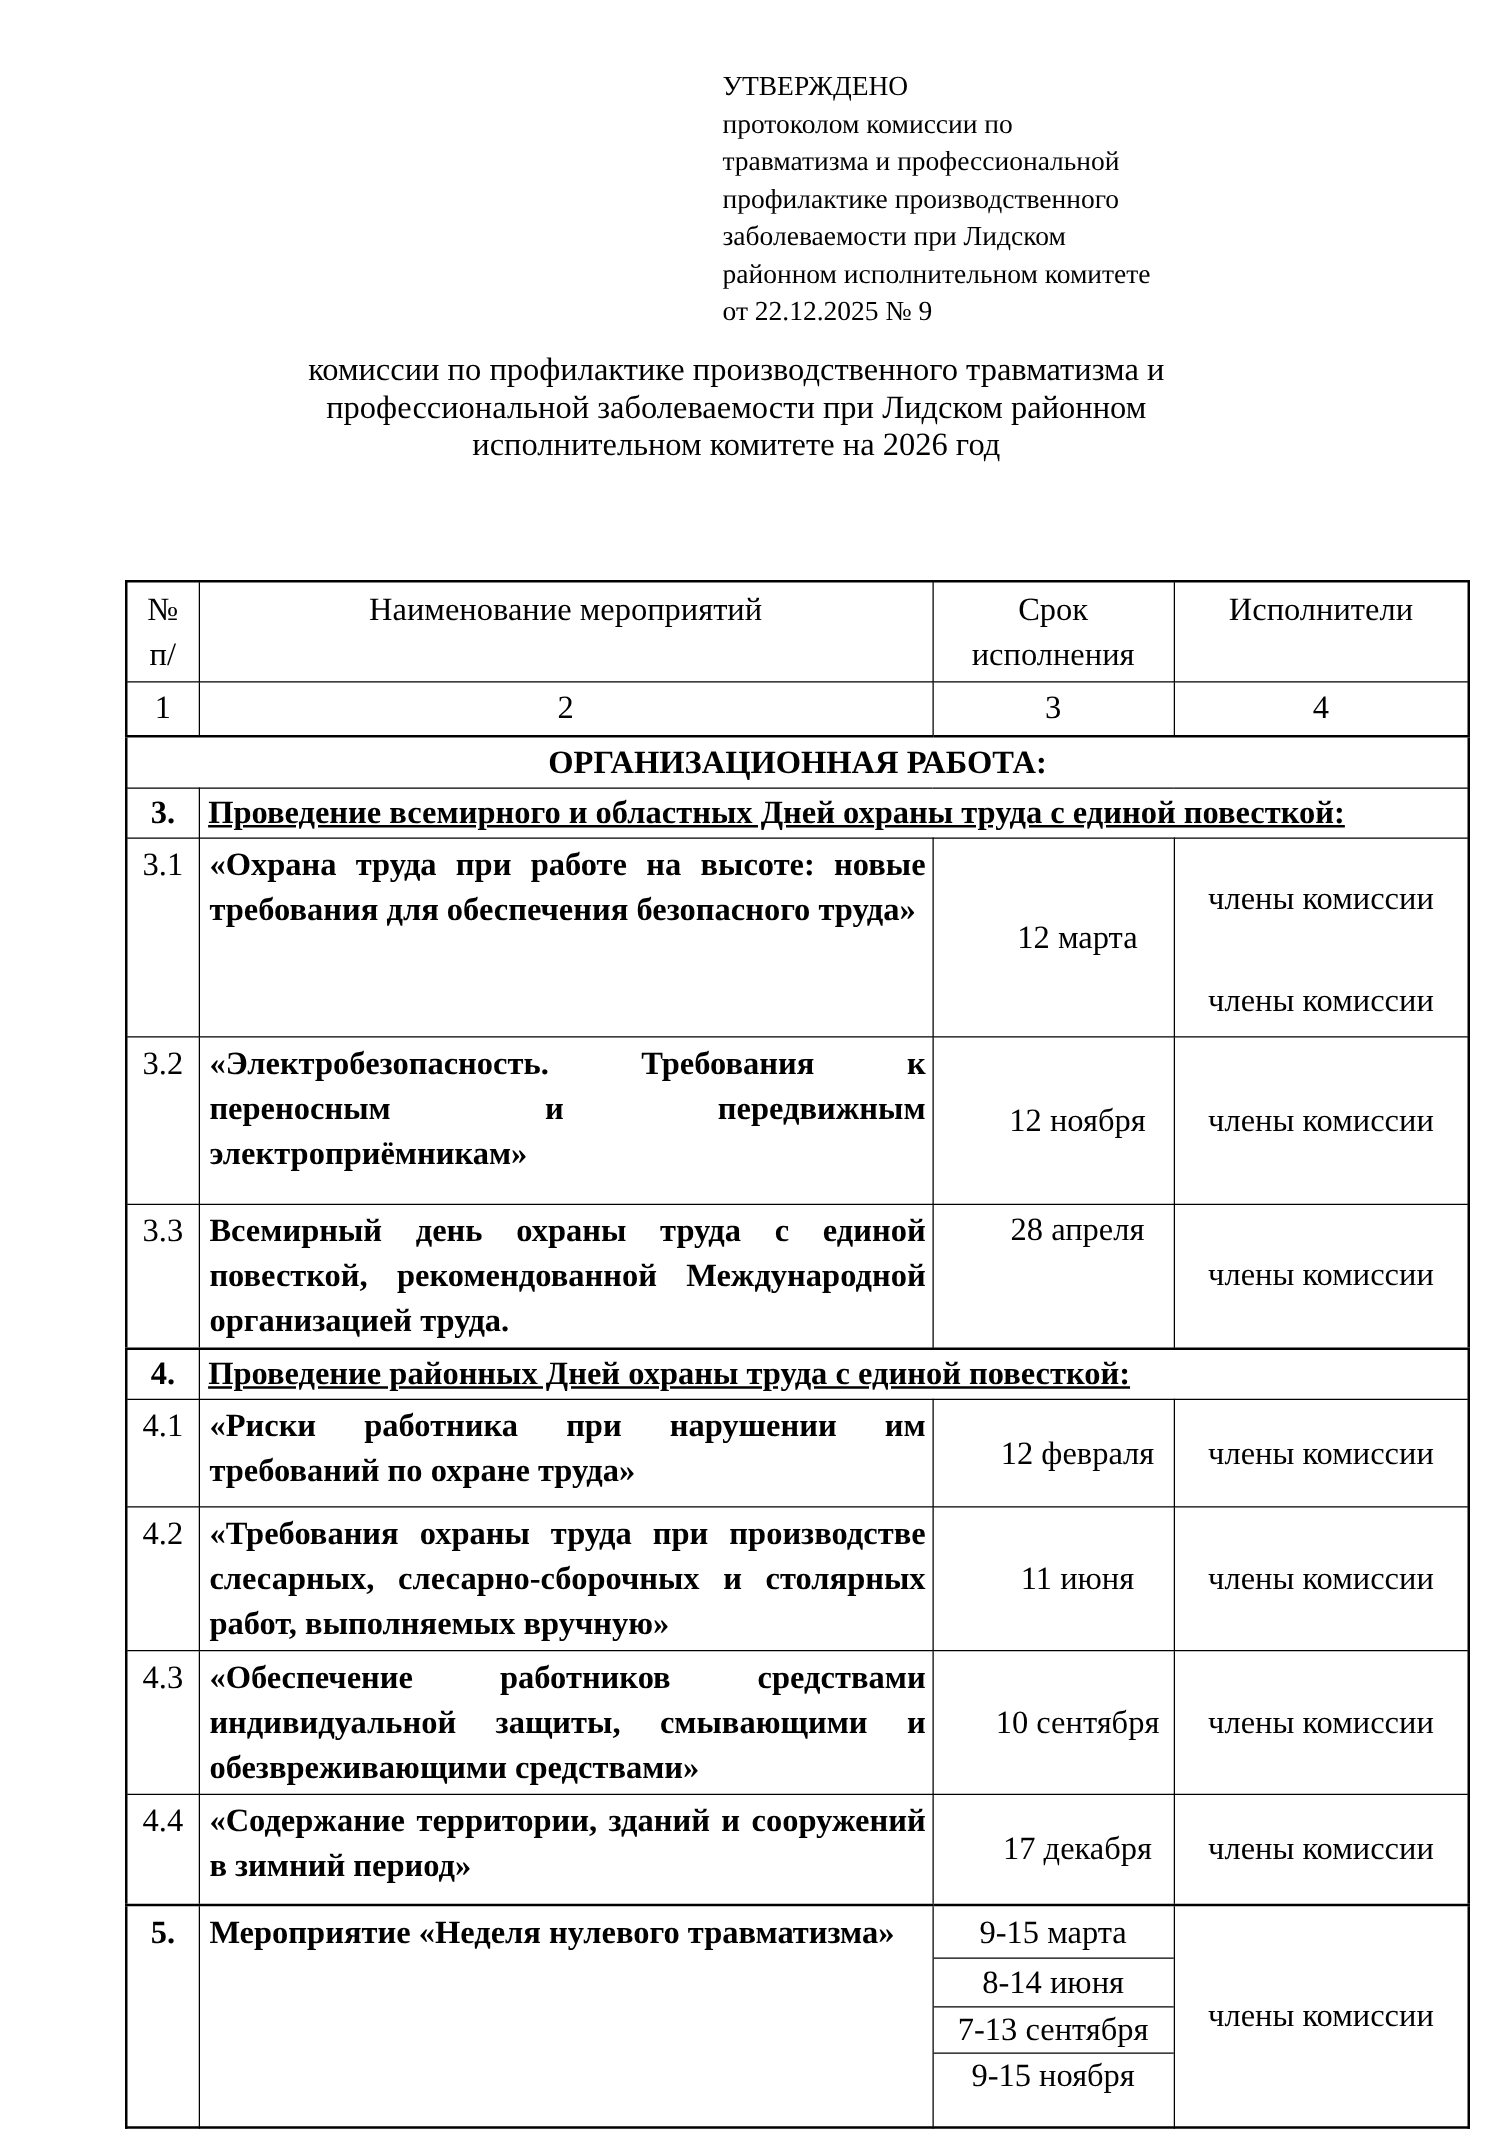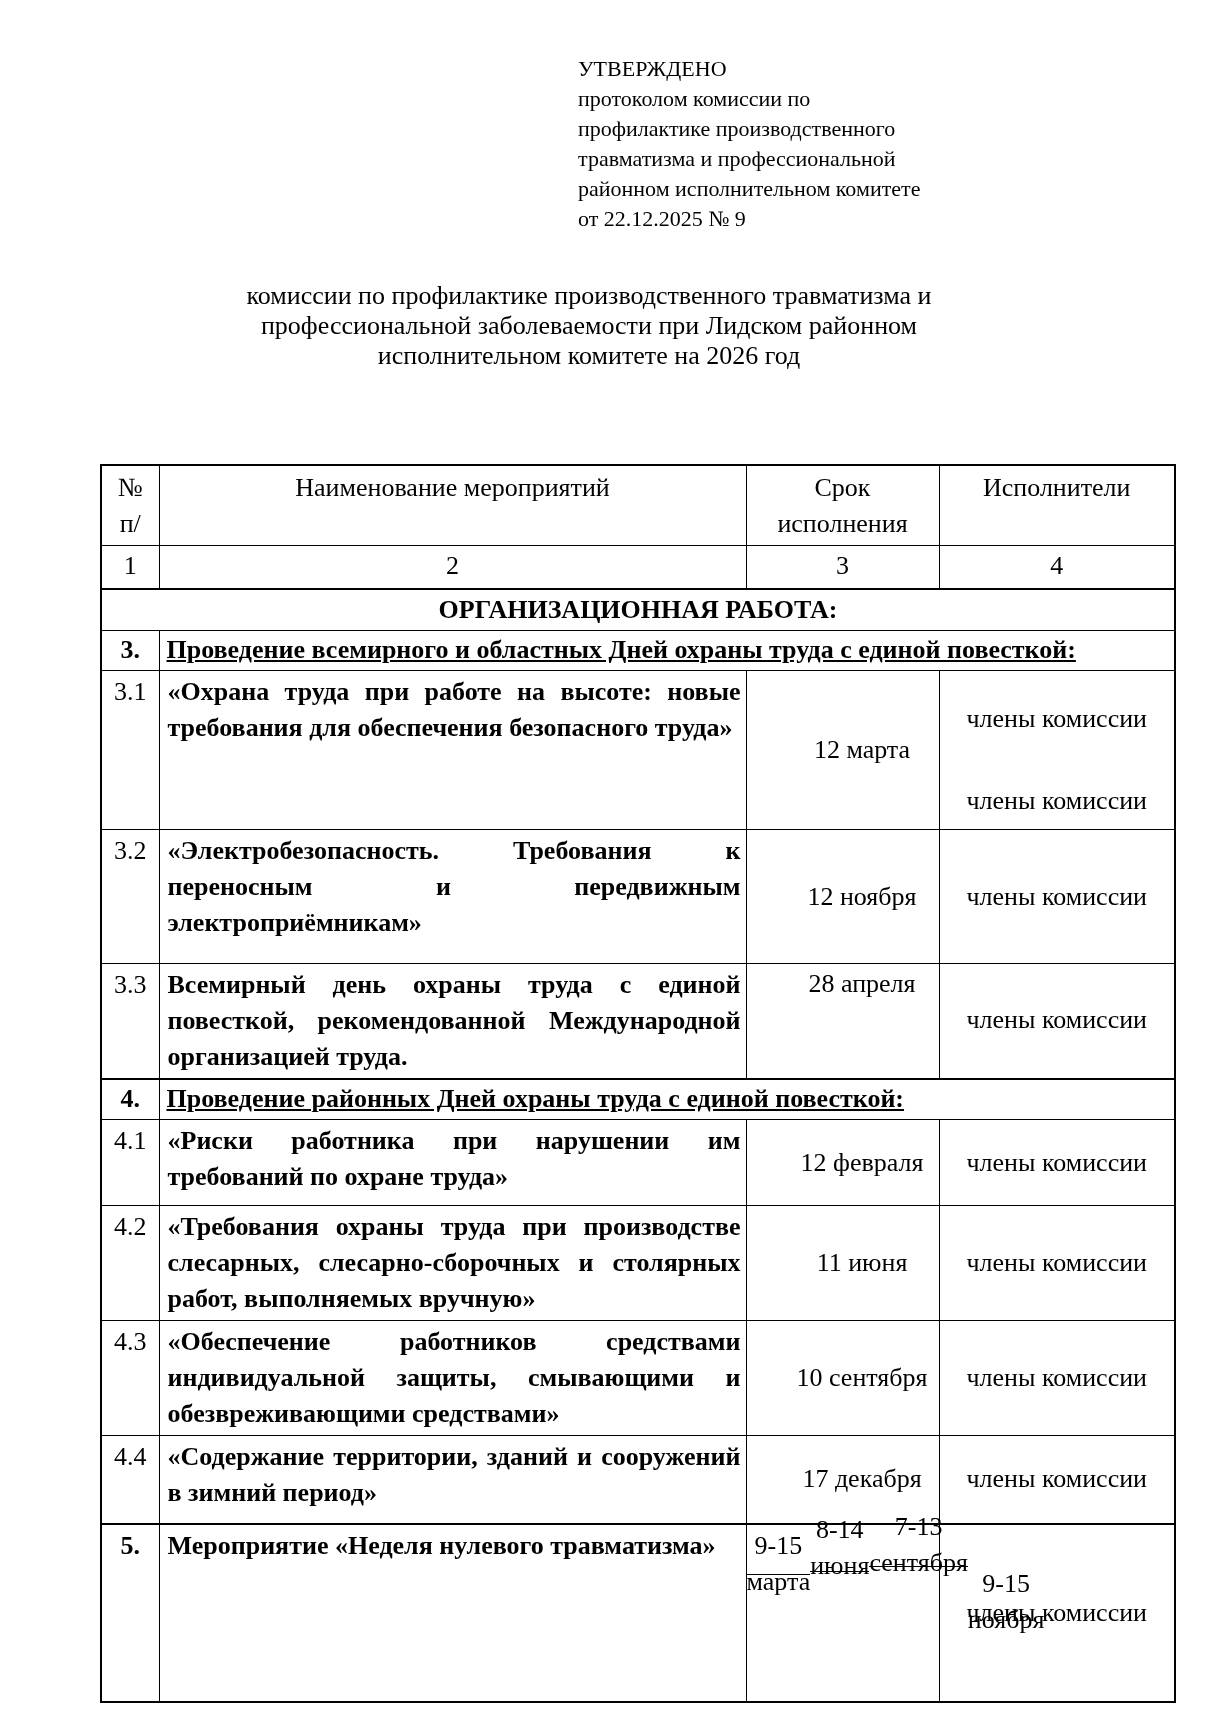--- a/index.html
+++ b/index.html
@@ -111,40 +111,41 @@
   tr.r33 td.exec { vertical-align: top; padding-top: 38px; }
   tr.r4  td { border-top: 2px solid #000; }
   tr.r41 td { height: 86px; }
   tr.r42 td { height: 104px; }
   tr.r43 td { height: 104px; }
   tr.r44 td { height: 88px; }
   tr.r5 td { border-top: 2px solid #000; height: 178px; }
   tr.r5 td.name { font-weight: bold; }
   tr.r5 td.num { font-weight: bold; }
   tr.r5 td.term { padding: 0; vertical-align: top; }
-  .term-stack { display: flex; flex-direction: row; height: 154px; }
+  .term-stack { display: flex; flex-direction: column; height: 154px; }
   .term-stack .sub {
     display: flex;
     align-items: center;
     justify-content: center;
     border-bottom: 1px solid #000;
   }
   .term-stack .sub:nth-child(1) { height: 50px; align-items: flex-start; padding-top: 3px; }
   .term-stack .sub:nth-child(2) { height: 47px; }
   .term-stack .sub:nth-child(3) { height: 42px; }
   .term-stack .sub:nth-child(4) { flex: 1; border-bottom: none; }
 </style>
 </head>
 <body>
 
 <div class="approval-block">
   <div>УТВЕРЖДЕНО</div>
   <div>протоколом комиссии по</div>
+  <div>травматизма и профессиональной</div>
   <div>профилактике производственного</div>
-  <div>травматизма и профессиональной</div>
+  <div>заболеваемости при Лидском</div>
   <div>районном исполнительном комитете</div>
   <div>от 22.12.2025 № 9</div>
 </div>
 
 <div class="doc-title">
   <div>комиссии по профилактике производственного травматизма и</div>
   <div>профессиональной заболеваемости при Лидском районном</div>
   <div>исполнительном комитете на 2026 год</div>
 </div>
 

